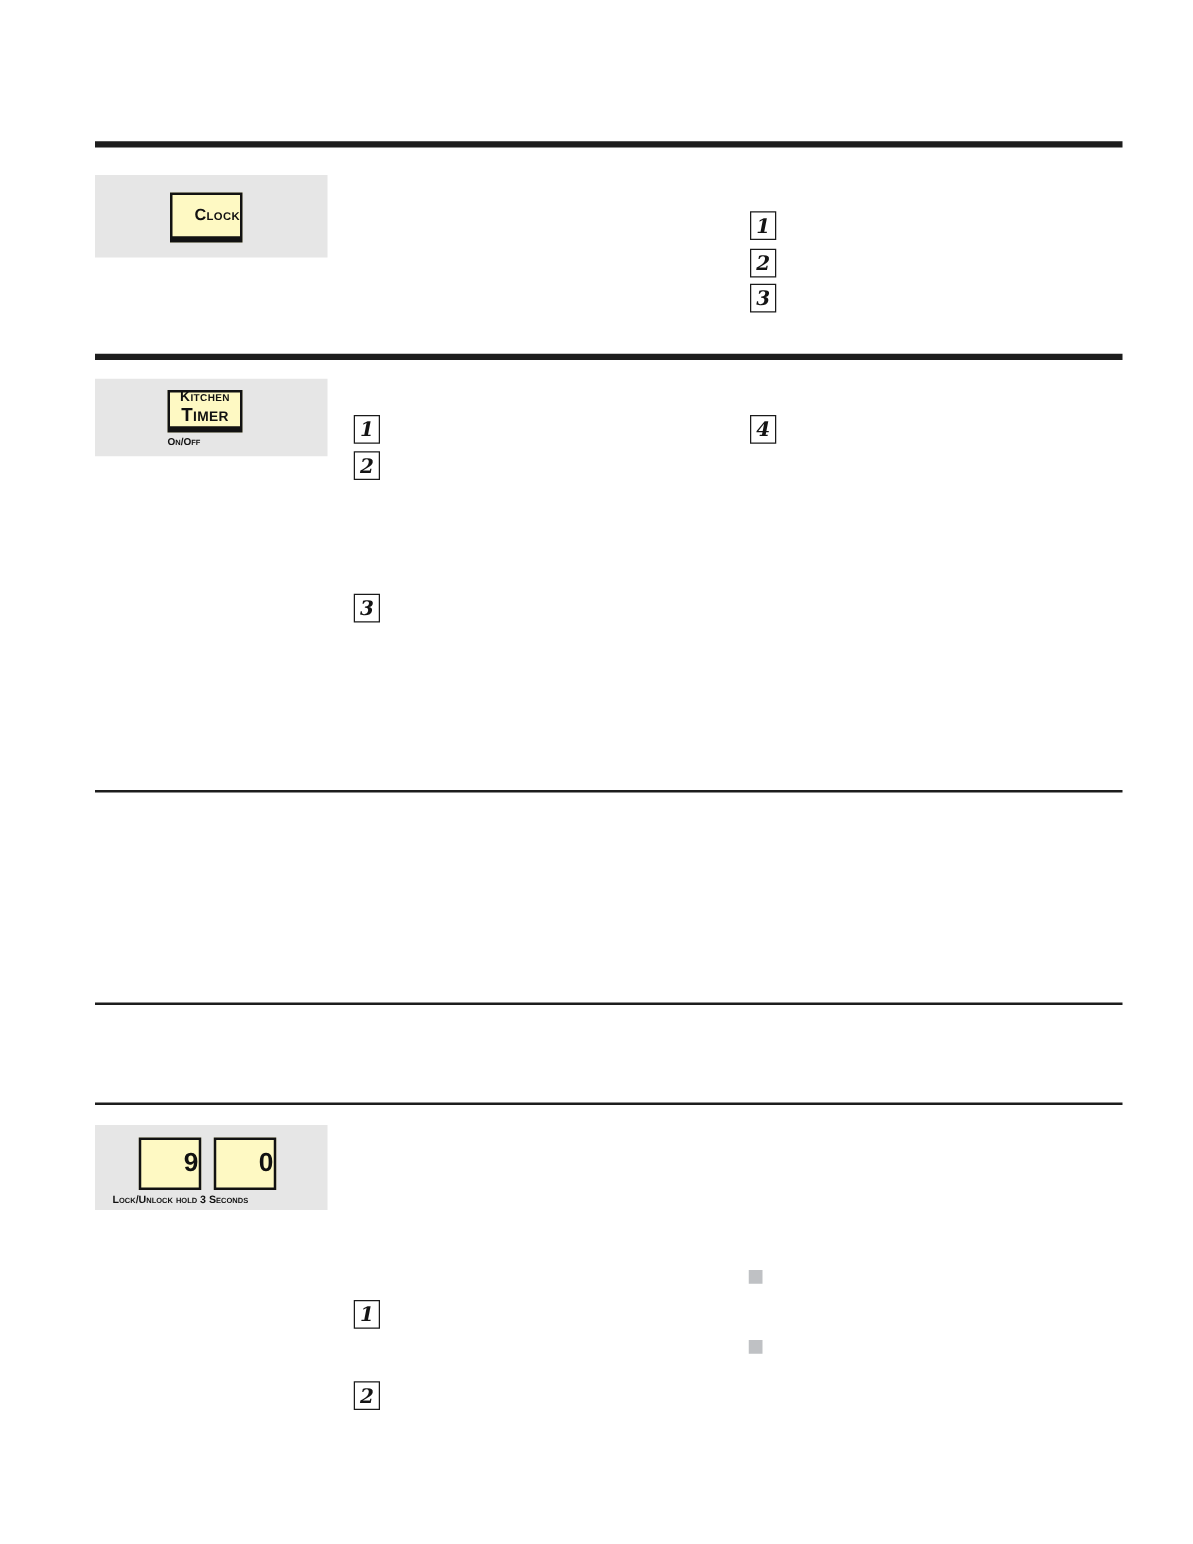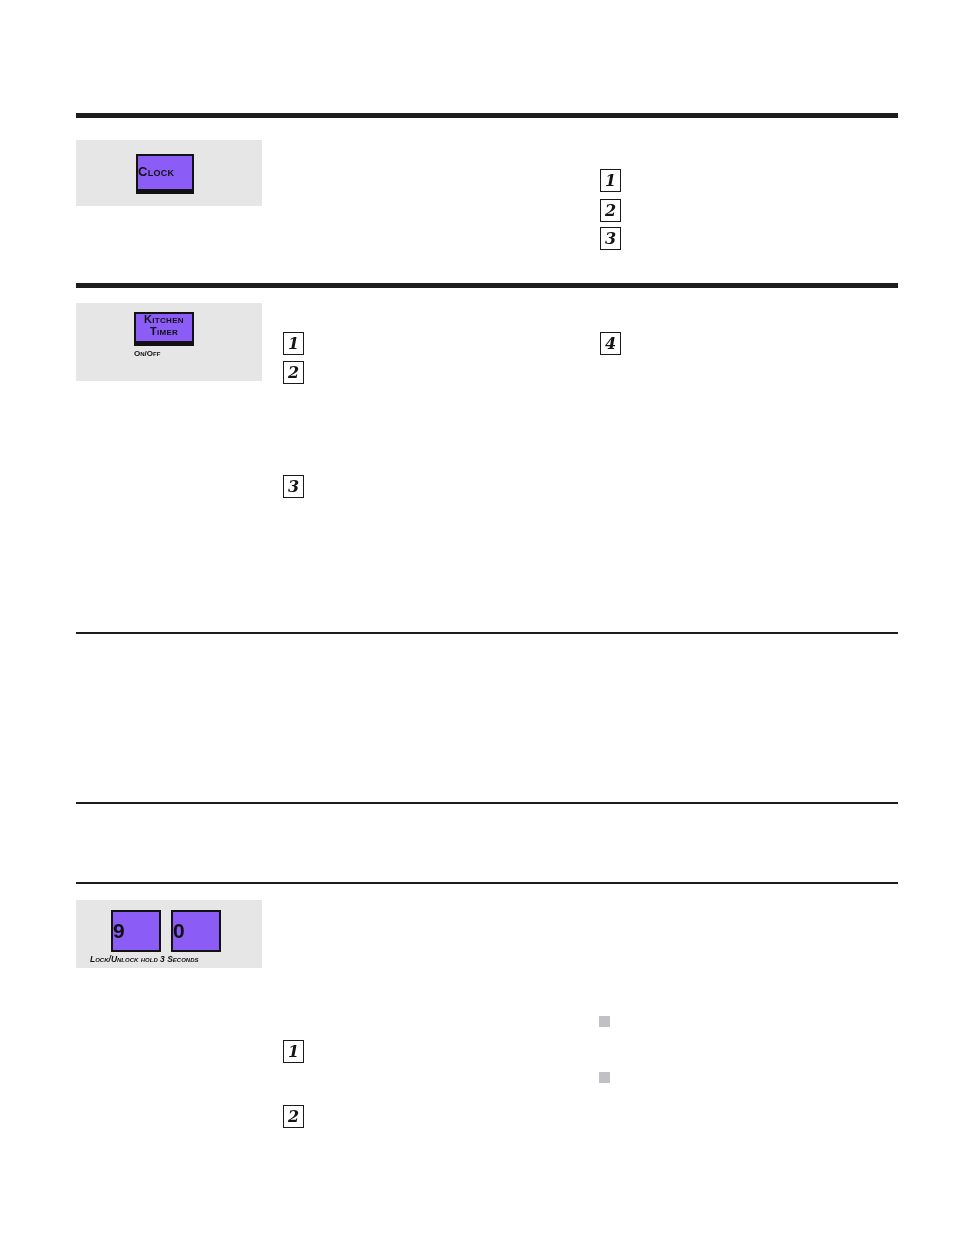--- a/index.html
+++ b/index.html
@@ -33,26 +33,26 @@
   .panel {
     position: absolute;
     background: #e6e6e6;
     box-sizing: border-box;
   }
 
   
   .keycap {
     position: absolute;
     box-sizing: border-box;
-    background: #8b5cf6;
+    background: #fef9c3;
     border: 2px solid #121212;
     border-bottom-width: 5px;
     display: flex;
     align-items: center;
-    justify-content: flex-start;
+    justify-content: flex-end;
     text-align: center;
     line-height: 1.08;
   }
   .keycap .keytext {
     font-variant: small-caps;
     font-weight: 700;
     letter-spacing: 0.3px;
     color: #111111;
   }
   .keycap.flat {
@@ -64,21 +64,21 @@
     font-weight: 700;
   }
 
   .key-caption {
     position: absolute;
     font-variant: small-caps;
     font-weight: 700;
     color: #111111;
     white-space: nowrap;
   }
-  .key-caption.italic { font-style: italic; }
+  .key-caption.italic { }
 
   
   .step {
     position: absolute;
     box-sizing: border-box;
     width: 21px;
     height: 23px;
     border: 1px solid #1a1a1a;
     background: #ffffff;
     font-family: "DejaVu Serif", serif;
@@ -112,24 +112,24 @@
   <div class="panel" style="left:76px; top:140px; width:186px; height:66px;">
     <div class="keycap" style="left:60px; top:14px; width:58px; height:40px;">
       <span class="keytext" style="font-size:13px;">Clock</span>
     </div>
   </div>
 
   <div class="step" style="left:600px; top:169px;">1</div>
   <div class="step" style="left:600px; top:199px;">2</div>
   <div class="step" style="left:600px; top:227px;">3</div>
 
-  <div class="panel" style="left:76px; top:303px; width:186px; height:78px;">
+  <div class="panel" style="left:76px; top:303px; width:186px; height:62px;">
     <div class="keycap" style="left:58px; top:9px; width:60px; height:34px; flex-direction:column;">
       <span class="keytext" style="font-size:11px;">Kitchen</span>
-      <span class="keytext" style="font-size:11px;">Timer</span>
+      <span class="keytext" style="font-size:15px;">Timer</span>
     </div>
     <div class="key-caption" style="left:58px; top:46px; width:60px; font-size:8px;">On/Off</div>
   </div>
 
   <div class="step" style="left:283px; top:332px;">1</div>
   <div class="step" style="left:283px; top:361px;">2</div>
   <div class="step" style="left:283px; top:475px;">3</div>
 
   <div class="step" style="left:600px; top:332px;">4</div>
 

